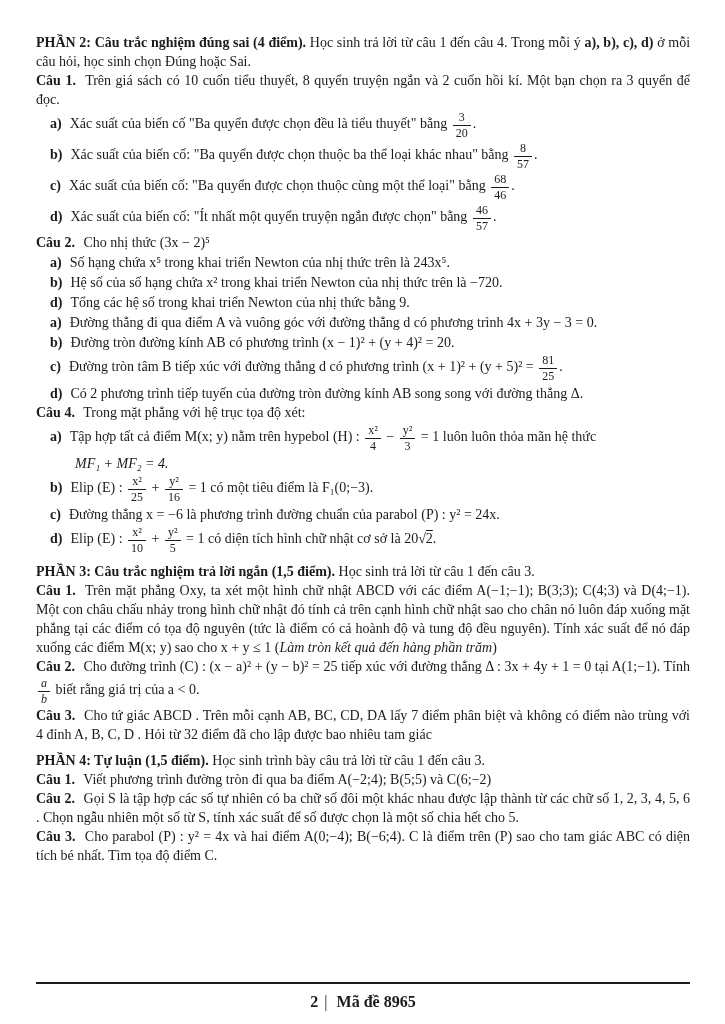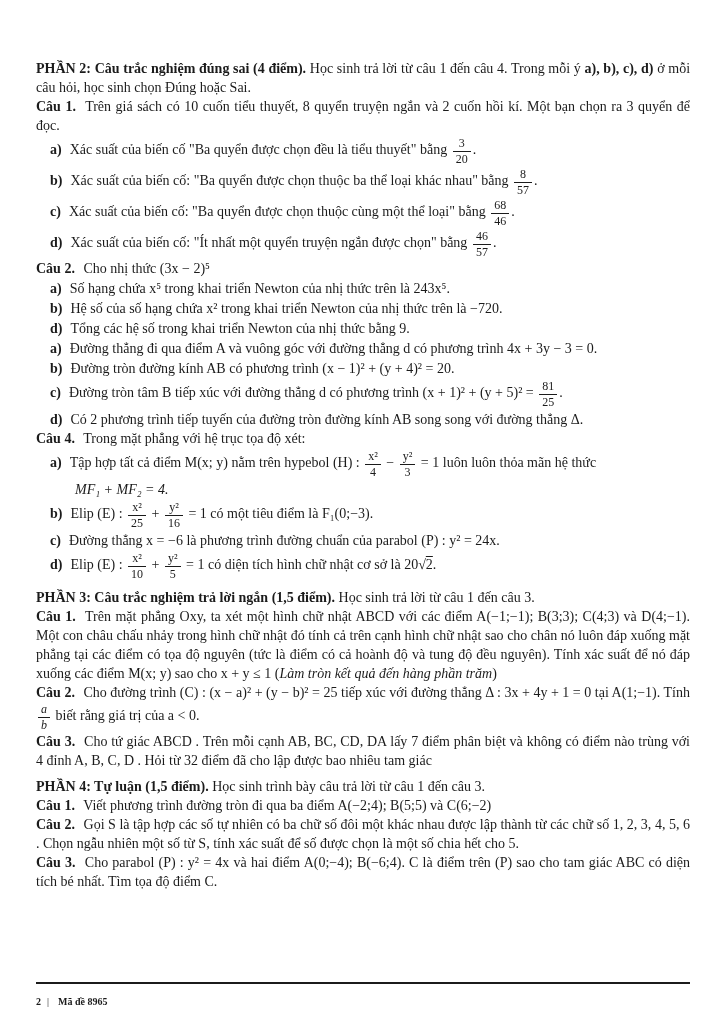--- a/index.html
+++ b/index.html
@@ -3,40 +3,40 @@
 <meta charset="utf-8">
 <style>
   * { box-sizing: border-box; }
   html, body { margin: 0; padding: 0; }
   body {
     width: 725px; height: 1024px; position: relative; overflow: hidden;
     background: #ffffff; color: #1b1b1b;
     font-family: "Liberation Serif", "DejaVu Serif", serif;
     font-size: 14px; line-height: 19px;
   }
-  .content { position: absolute; left: 36px; top: 52px; width: 654px; }
+  .content { position: absolute; left: 36px; top: 26px; width: 654px; }
   p { margin: 0; text-align: justify; }
   .q   { }
   .sec { margin-top: 7px; }
   .b { font-weight: 700; }
   .qlbl { font-weight: 700; margin-right: 5px; }
   .item { padding-left: 39px; margin-top: 1px; text-align: justify; }
   .item > .lbl { font-weight: 700; margin-left: -25px; margin-right: 8px; }
   .frac {
     display: inline-block; vertical-align: middle; text-align: center;
     font-size: 12px; line-height: 13px; margin: 0 2px;
   }
   .frac .num { display: block; border-bottom: 1px solid #1b1b1b; padding: 1px 3px 1px; }
   .frac .den { display: block; padding: 1px 3px 0; }
   .it { font-style: italic; }
   .sqrt-arg { text-decoration: overline; }
   .cont { margin-top: 1px; font-style: italic; }
   .footer { position: absolute; left: 36px; width: 654px; bottom: 12px; }
   .rule { border-top: 2px solid #1b1b1b; margin-bottom: 8px; }
-  .ftext { font-size: 10px; line-height: 20px; }
+  .ftext { font-size: 16px; line-height: 20px; text-align: center; }
   .fpage, .fcode { font-weight: 700; }
   .fsep { font-weight: 400; margin: 0 9px 0 6px; }
 </style>
 </head>
 <body>
 
 <div class="content">
 
   <p class="sec"><span class="b">PHẦN 2: Câu trắc nghiệm đúng sai (4 điểm).</span>
     <span>Học sinh trả lời từ câu 1 đến câu 4. Trong mỗi ý</span>

